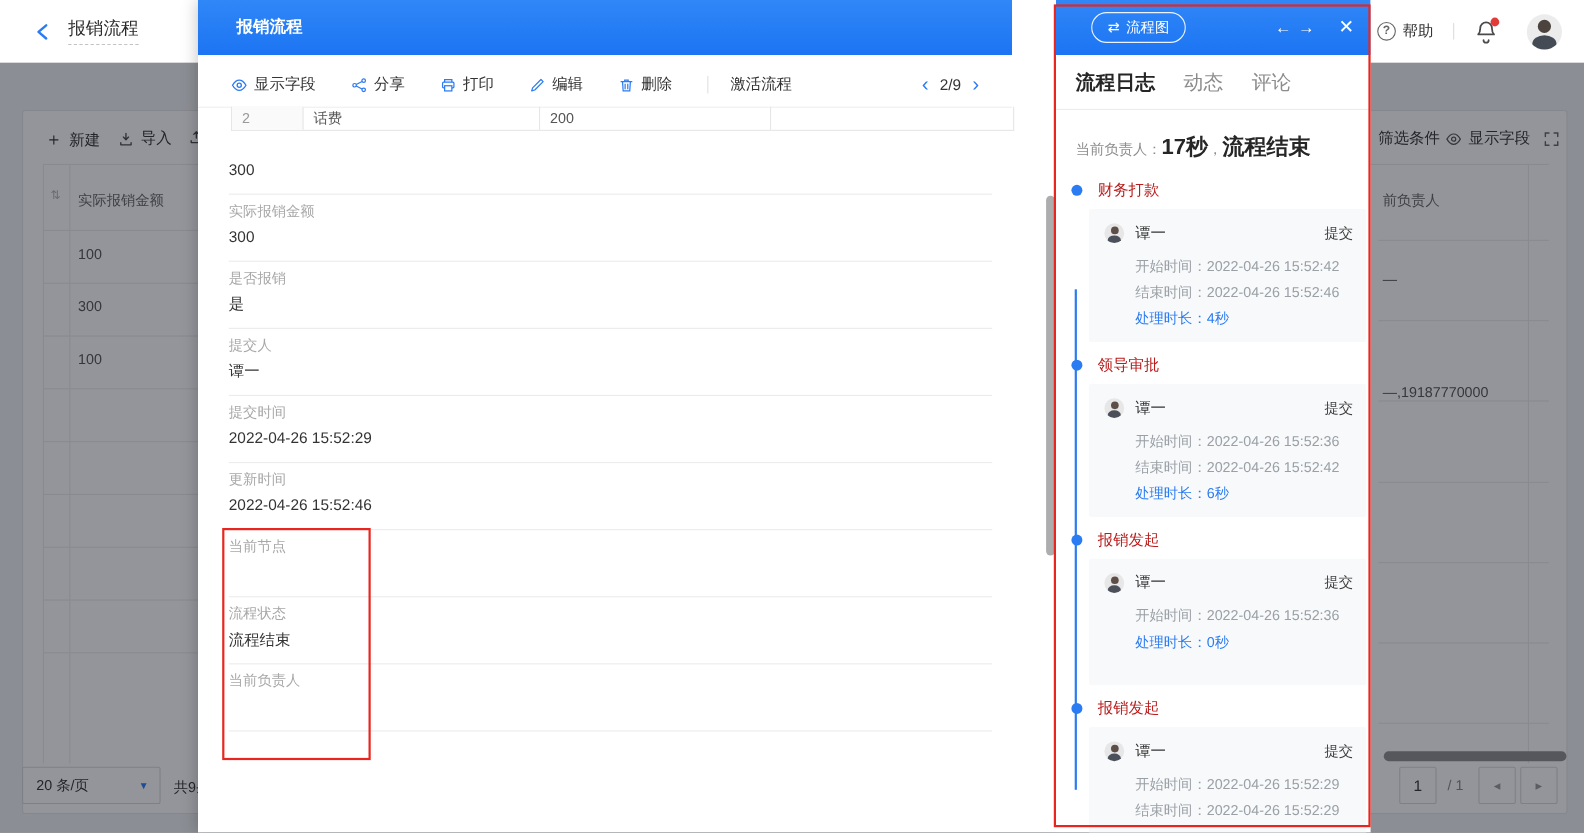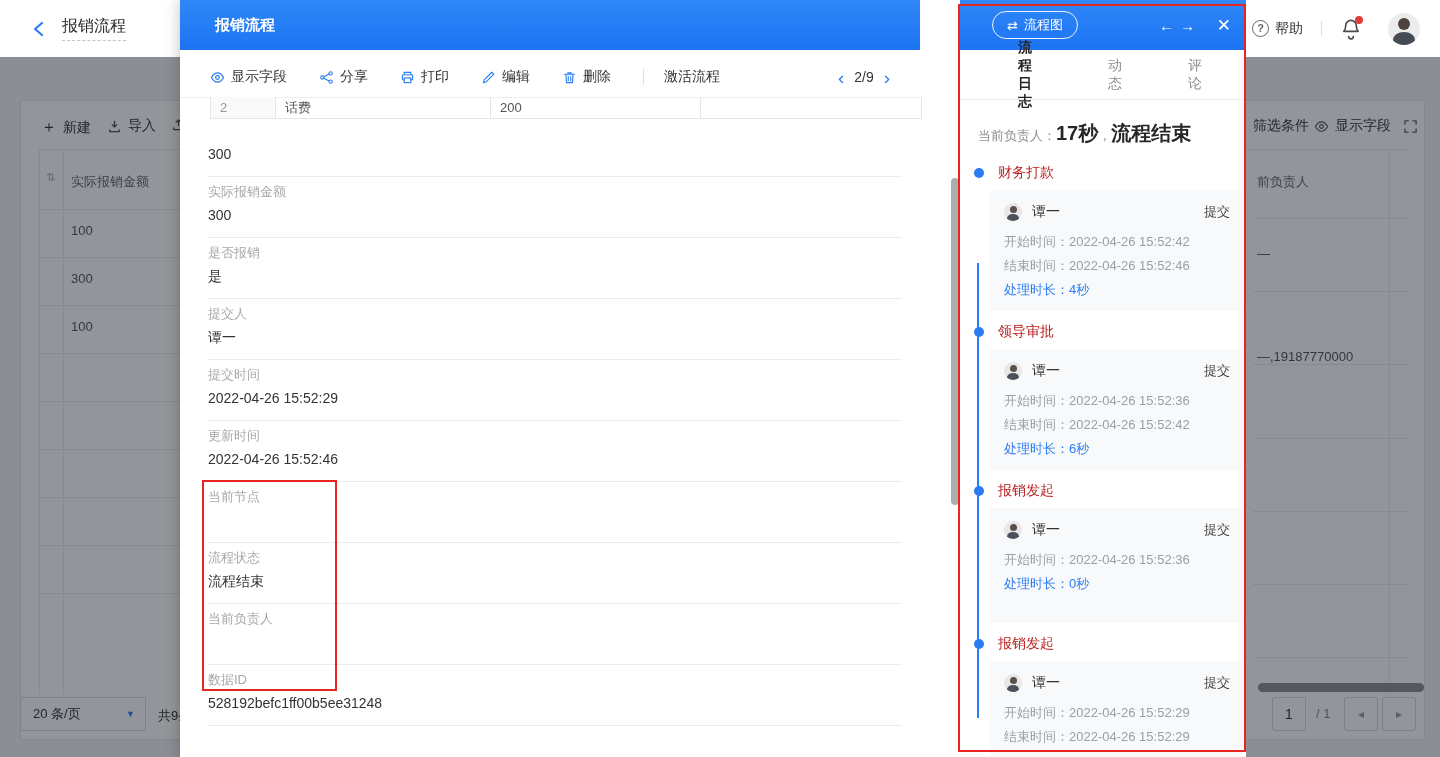--- a/index.html
+++ b/index.html
@@ -99,42 +99,42 @@
   .flow-btn{position:absolute;left:32px;top:11px;height:28px;border:1px solid rgba(255,255,255,0.9);
             border-radius:15px;display:flex;align-items:center;padding:0 14px;color:#fff;
             font-size:13px;cursor:pointer;}
   .flow-btn .flow-glyph{font-size:13px;margin-right:6px;}
   .lp-arrows{position:absolute;right:48px;top:0;height:50px;display:flex;align-items:center;color:#fff;}
   .lp-arrow{font-size:15px;padding:0 3px;cursor:pointer;}
   .lp-close{position:absolute;right:15px;top:0;height:50px;display:flex;align-items:center;
             color:#fff;font-size:17px;cursor:pointer;}
   .lp-tabs{position:absolute;left:0;top:50px;width:286px;height:50px;display:flex;align-items:center;
            padding:0 18px;border-bottom:1px solid #ececec;}
-  .lp-tab{font-size:14px;color:#8c8c8c;margin-right:26px;cursor:pointer;margin-left:40px;}
+  .lp-tab{font-size:18px;color:#8c8c8c;margin-right:26px;cursor:pointer;}
   .lp-tab.active{color:#262626;font-weight:bold;}
   .lp-body{position:absolute;left:0;top:100px;width:286px;height:657px;overflow:hidden;}
   .lp-summary{margin:20px 18px 0;font-size:13px;color:#8c8c8c;}
   .lp-summary b{font-size:20px;color:#262626;}
   .tl-line{position:absolute;left:17px;top:163px;width:2px;height:455px;background:#2b7cf2;}
   .node{position:relative;margin:0 16px 0 12px;padding-left:18px;}
   .node .dot{position:absolute;left:2px;top:4px;width:10px;height:10px;border-radius:50%;
              background:#2b7cf2;z-index:2;}
   .node-name{margin-left:8px;font-size:14px;line-height:16px;font-weight:normal;color:#b91c1c;}
   .node-card{margin-top:10px;width:252px;min-height:115px;background:#f8f9fa;border-radius:2px;
              padding:12px 12px 9px 14px;}
   .crow{display:flex;align-items:center;height:20px;}
   .tl-avatar{width:18px;height:18px;border-radius:50%;background:#e7e7e7;position:relative;
              overflow:hidden;flex:none;}
   .tl-avatar::before{content:'';position:absolute;left:5.5px;top:3px;width:7px;height:7px;
                      border-radius:50%;background:#5d4f48;}
   .tl-avatar::after{content:'';position:absolute;left:3px;top:11px;width:12px;height:9px;
                     border-radius:50%;background:#4b505a;}
   .tl-name{font-size:14px;color:#333;margin-left:10px;flex:1;}
   .tl-action{font-size:13px;color:#404040;}
-  .trow{font-size:13px;color:#9aa0a6;line-height:24px;white-space:nowrap;}
+  .trow{margin-left:28px;font-size:13px;color:#9aa0a6;line-height:24px;white-space:nowrap;}
   .trow.dur{color:#2b7cf2;}
   .m12{margin-top:12px;} .m17{margin-top:17px;} .mt8{margin-top:8px;}
 
   
   .redbox-panel{position:absolute;left:958px;top:4px;width:288px;height:748px;
                 border:2px solid #E8261F;z-index:300;pointer-events:none;}
 
   svg{display:block;}
 </style>
 </head>
@@ -340,24 +340,20 @@
         </div>
         <div class="field">
           <div class="lbl">流程状态</div>
           <div class="val">流程结束</div>
         </div>
         <div class="field">
           <div class="lbl">当前负责人</div>
           <div class="val"></div>
         </div>
       </div>
-      <div class="field">
-        <div class="lbl">数据ID</div>
-        <div class="val">528192befc1ff00b5ee31248</div>
-      </div>
     </div>
 
     <div class="modal-scrollthumb"></div>
   </div>
 
   <div class="log-panel">
     <div class="lp-header">
       <span class="flow-btn">
         <span class="flow-glyph">⇄</span>
         <span>流程图</span>

